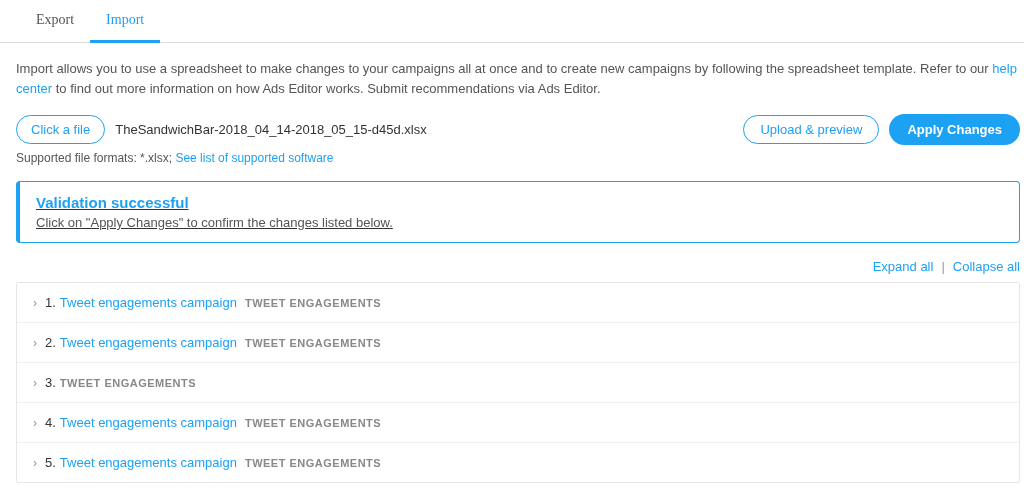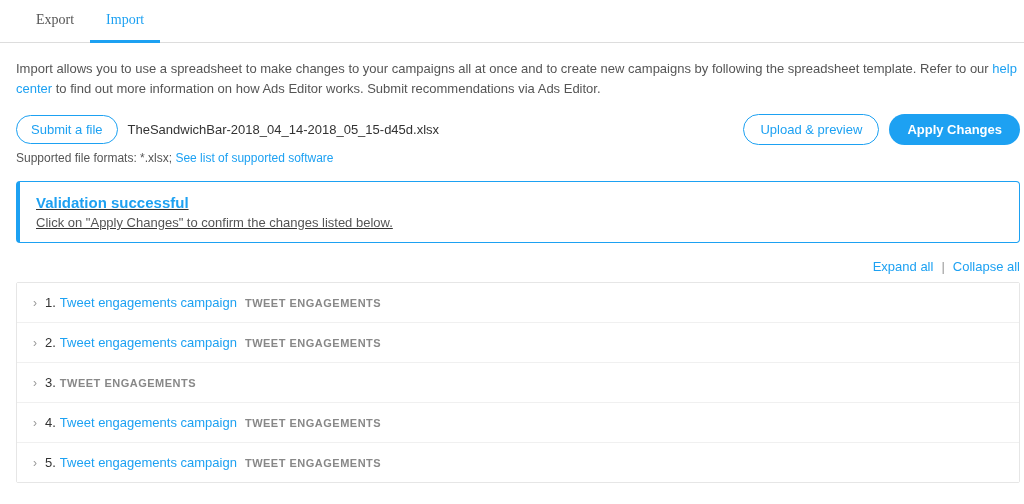--- a/index.html
+++ b/index.html
@@ -58,20 +58,21 @@
       justify-content: space-between;
       margin-bottom: 6px;
     }
     .file-row-left {
       display: flex;
       align-items: center;
       gap: 10px;
     }
     .file-row-right {
       display: flex;
+      align-items: center;
       gap: 10px;
     }
 
     .btn-choose {
       border: 1.5px solid #1da1f2;
       background: #fff;
       color: #1da1f2;
       border-radius: 20px;
       padding: 6px 14px;
       font-size: 13px;
@@ -212,21 +213,21 @@
 </div>
 
 <div class="content">
 
   <p class="description">
     <span>Import allows you to use a spreadsheet to make changes to your campaigns all at once and to create new campaigns by following the spreadsheet template. Refer to our </span><a href="#">help center</a><span> to find out more information on how Ads Editor works. Submit recommendations via Ads Editor.</span>
   </p>
 
   <div class="file-row">
     <div class="file-row-left">
-      <button class="btn-choose">Submit a file</button>
+      <button class="btn-choose">Click a file</button>
       <span class="file-name">TheSandwichBar-2018_04_14-2018_05_15-d45d.xlsx</span>
     </div>
     <div class="file-row-right">
       <button class="btn-upload">Upload &amp; preview</button>
       <button class="btn-apply">Apply Changes</button>
     </div>
   </div>
 
   <div class="supported-formats">
     <span>Supported file formats: *.xlsx; </span><a href="#">See list of supported software</a>

